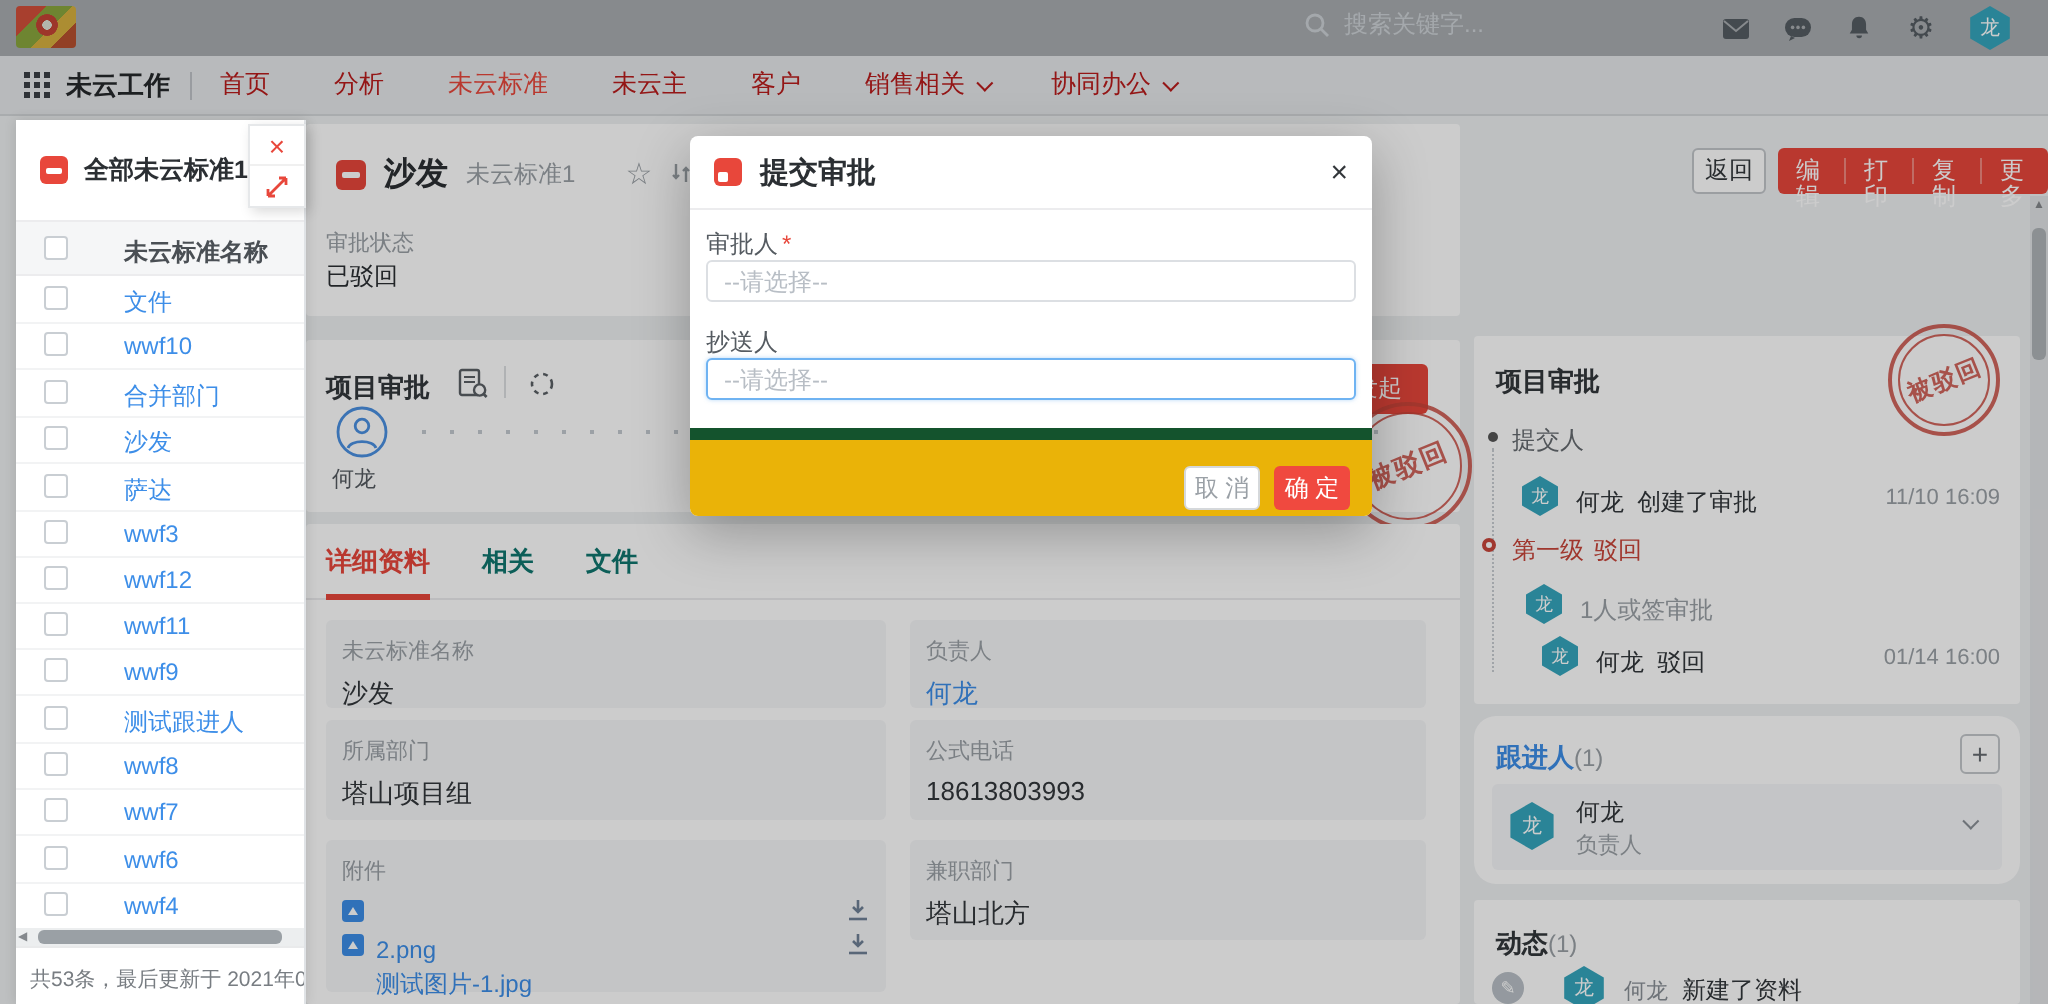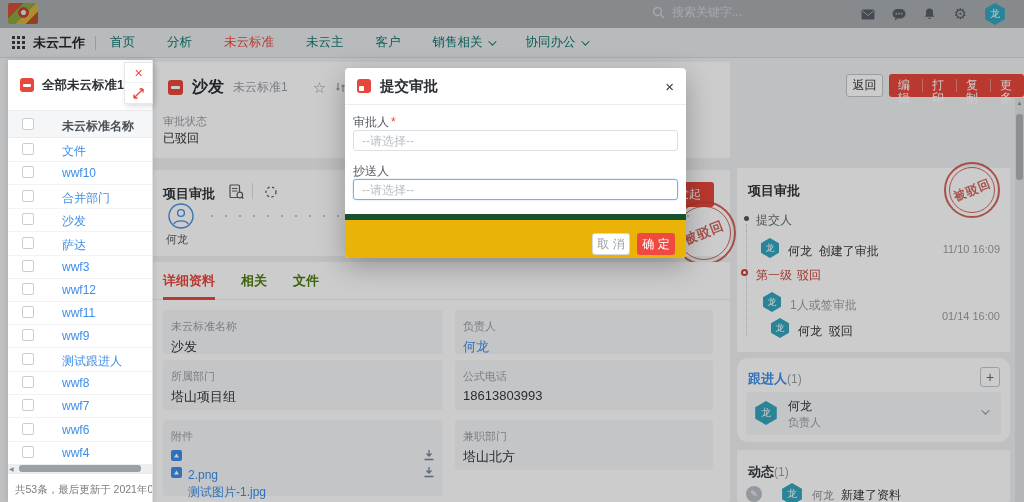--- a/index.html
+++ b/index.html
@@ -25,21 +25,21 @@
   .hex{clip-path:polygon(50% 0,95% 26%,95% 74%,50% 100%,5% 74%,5% 26%);background:var(--teal);
        color:#fff;display:flex;align-items:center;justify-content:center;}
   .avatar-top{width:22px;height:22px;font-size:10px;}
 
   
   .navbar{position:absolute;left:0;top:28px;width:1024px;height:30px;background:#e7e9eb;
           border-bottom:1px solid #d4d7da;display:flex;align-items:center;}
   .grid-ic{margin-left:12px;display:flex;}
   .ws-title{margin-left:8px;font-size:13px;font-weight:bold;color:#25282b;font-family:Liberation Serif, serif;}
   .nav-divider{width:1px;height:14px;background:#c0c4c8;margin:0 14px 0 10px;}
-  .nav-item{font-size:12.5px;color:#0f766e;margin-right:32px;cursor:pointer;display:flex;align-items:center;gap:5px;}
+  .nav-item{font-size:12.5px;color:#b91c1c;margin-right:32px;cursor:pointer;display:flex;align-items:center;gap:5px;}
   .nav-item.active{color:var(--accent);}
   .chev{width:6px;height:6px;border-right:1.4px solid currentColor;border-bottom:1.4px solid currentColor;
         display:inline-block;}
   .chev.down{transform:rotate(45deg) translateY(-2px);}
 
   
   .card{position:absolute;background:#fff;border-radius:2px;}
   .lbl{font-size:11px;color:#9aa0a6;}
   .val{font-size:13px;color:#33373b;}
 
@@ -56,21 +56,21 @@
            background:repeating-linear-gradient(90deg,#c4cad0 0 2px,transparent 2px 14px);}
   .redbtn{background:var(--accent);color:#fff;border:none;border-radius:3px;font-size:12px;cursor:pointer;}
   .stamp{position:absolute;border:2px solid var(--stamp);border-radius:50%;color:var(--stamp);
          display:flex;align-items:center;justify-content:center;font-weight:bold;opacity:.82;background:transparent;}
   .stamp::after{content:'';position:absolute;inset:3px;border:1px solid var(--stamp);border-radius:50%;}
   .stamp span{transform:rotate(-22deg);letter-spacing:1px;}
 
   
   .tabs{position:absolute;left:0;top:0;right:0;height:38px;border-bottom:1px solid #ececee;
         display:flex;align-items:center;padding-left:10px;gap:26px;}
-  .tab{font-size:13px;color:#4d7c0f;font-weight:bold;height:38px;display:flex;align-items:center;position:relative;cursor:pointer;}
+  .tab{font-size:13px;color:#0f766e;font-weight:bold;height:38px;display:flex;align-items:center;position:relative;cursor:pointer;}
   .tab.active{color:var(--accent);}
   .tab.active::after{content:'';position:absolute;left:0;right:0;bottom:0;height:3px;background:var(--accent);}
   .fbox{position:absolute;background:#f6f7f8;border-radius:3px;padding:6px 8px;}
   .fbox .val{margin-top:4px;display:block;}
   .linkval{color:var(--link);}
   .file-row{display:flex;align-items:center;gap:6px;height:16px;margin-top:1px;}
   .flink{font-size:12px;color:var(--link);text-decoration:none;cursor:pointer;white-space:nowrap;margin-top:40px;}
   .ficon{width:11px;height:11px;border-radius:2px;flex:none;display:block;}
   .ficon.image{background:var(--link);}
   .ficon.excel{background:#2fa45c;}
@@ -339,21 +339,21 @@
       <span>何龙</span>&nbsp;&nbsp;<span>创建了审批</span></span>
     <span class="time" style="top:75px;">11/10 16:09</span>
     <span class="tl-ring" style="left:4px;top:101px;"></span>
     <span class="tl-text" style="left:19px;top:99px;color:var(--stamp);">第一级</span>
     <span class="tl-text" style="left:60px;top:99px;color:var(--stamp);">驳回</span>
     <span class="hexa hex" style="left:25px;top:124px;width:20px;height:20px;">龙</span>
     <span class="tl-text" style="left:53px;top:129px;color:#9aa0a6;">1人或签审批</span>
     <span class="hexa hex" style="left:33px;top:150px;width:20px;height:20px;">龙</span>
     <span style="position:absolute;left:61px;top:155px;font-size:12px;color:#33373b;">
       <span>何龙</span>&nbsp;&nbsp;<span>驳回</span></span>
-    <span class="time" style="top:142px;">01/14 16:00</span>
+    <span class="time" style="top:155px;">01/14 16:00</span>
   </div>
 
   <div class="card" style="left:737px;top:358px;width:273px;height:84px;border-radius:11px;">
     <span class="panel-title" style="position:absolute;left:11px;top:12px;color:var(--link);">
       <span>跟进人</span><span class="count">(1)</span></span>
     <span class="plusbtn" style="right:10px;top:9px;">+</span>
     <div class="follow-row" style="left:9px;top:34px;width:255px;height:43px;">
       <span class="hexa hex" style="left:8px;top:9px;width:24px;height:24px;font-size:10px;">龙</span>
       <span style="position:absolute;left:42px;top:6px;font-size:12px;color:#33373b;">何龙</span>
       <span style="position:absolute;left:42px;top:23px;font-size:11px;color:#9aa0a6;">负责人</span>

